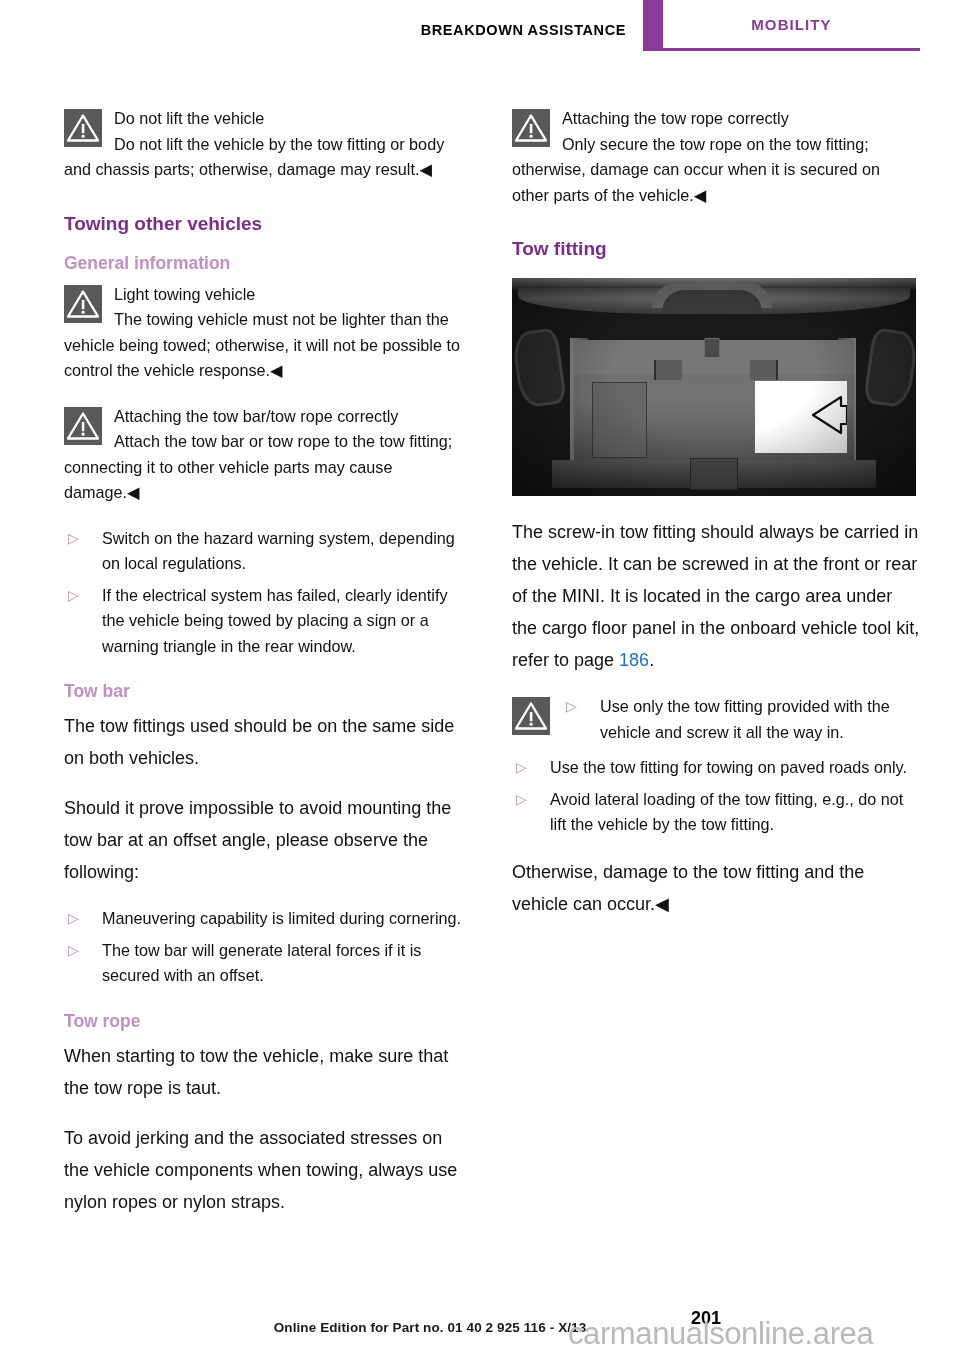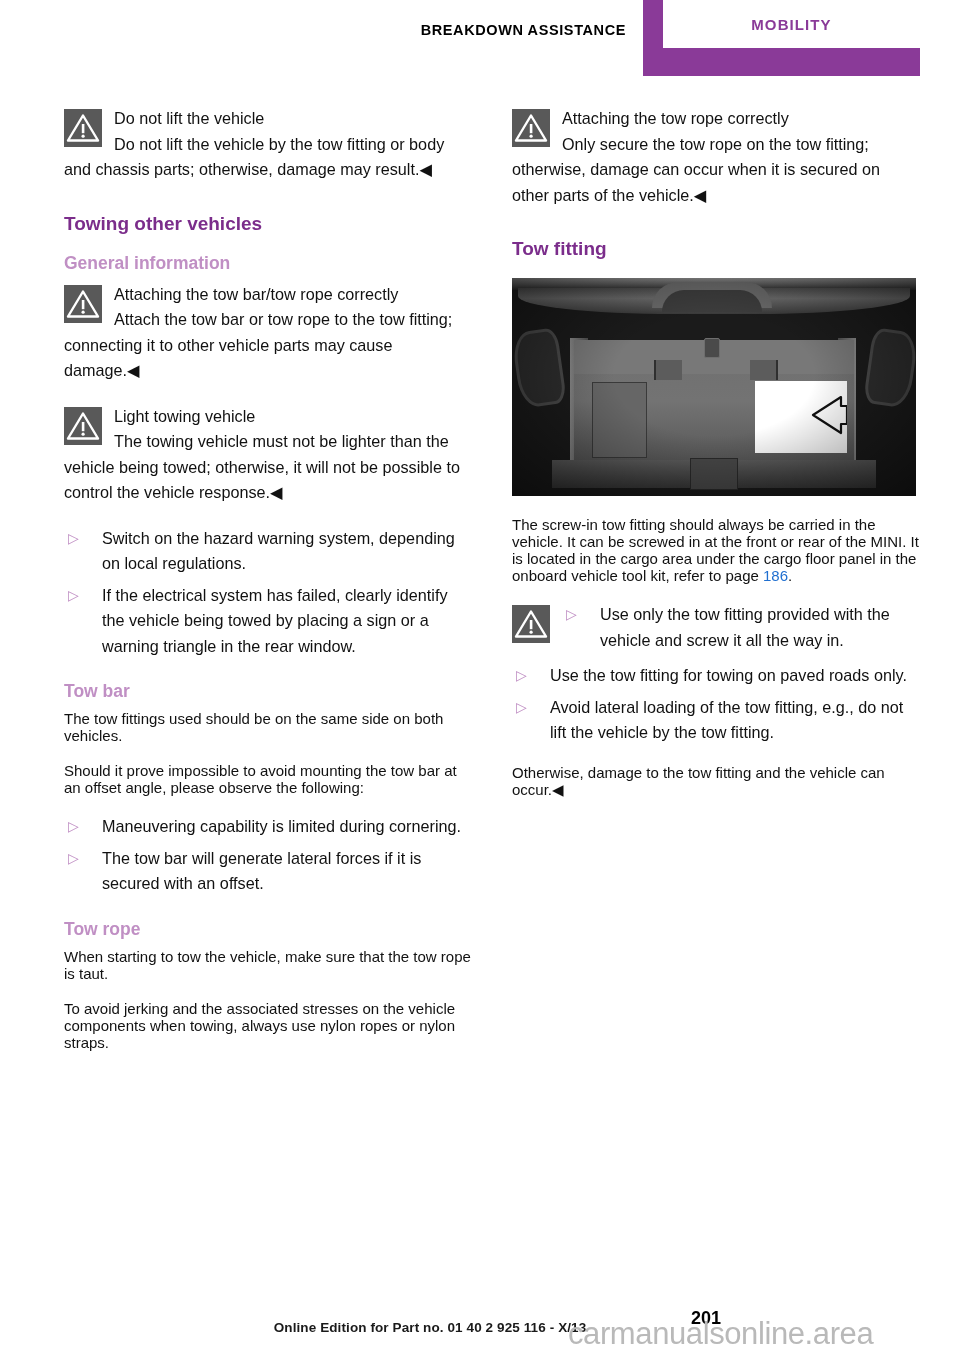--- a/index.html
+++ b/index.html
@@ -36,21 +36,21 @@
     font-size: 14.5px;
     font-weight: bold;
     letter-spacing: 0.6px;
     color: #000;
   }
   .tab-frame {
     position: absolute;
     top: 0;
     left: 643px;
     width: 277px;
-    height: 76px;
+    height: 51px;
     background: #8a3a98;
   }
   .tab-inner {
     position: absolute;
     top: 0;
     left: 20px;
     width: 257px;
     height: 48px;
     background: #ffffff;
     display: flex;
@@ -68,22 +68,22 @@
   .col {
     position: absolute;
     top: 106px;
     width: 408px;
   }
   .col-left  { left: 64px; }
   .col-right { left: 512px; }
 
   
   p, li, .para {
-    font-size: 15px;
-    line-height: 17px;
+    font-size: 18px;
+    line-height: 32px;
     color: #111;
   }
   .para { margin-bottom: 18px; }
   .para.tight { margin-bottom: 12px; }
 
   h2.h-major {
     font-size: 19px;
     font-weight: bold;
     color: #7b2d8b;
     margin-top: 30px;
@@ -326,37 +326,37 @@
     <div class="warn">
       <span class="warn-icon">
         <svg width="38" height="38" viewBox="0 0 38 38" aria-hidden="true">
           <rect x="0" y="0" width="38" height="38" fill="#595959"></rect>
           <path d="M19 6.5 L34 31.5 L4 31.5 Z" fill="none" stroke="#ffffff" stroke-width="2.4" stroke-linejoin="round"></path>
           <rect x="17.8" y="15" width="2.6" height="9.2" fill="#ffffff"></rect>
           <circle cx="19.1" cy="27.2" r="1.6" fill="#ffffff"></circle>
         </svg>
       </span>
       <div class="warn-text">
-        <span class="warn-title">Attaching the tow bar/tow rope correctly</span>
-        <span class="warn-body"><span>Attach the tow bar or tow rope to the tow fitting; connecting it to other vehicle parts may cause damage.</span><span class="endmark">◀</span></span>
+        <span class="warn-title">Light towing vehicle</span>
+        <span class="warn-body"><span>The towing vehicle must not be lighter than the vehicle being towed; otherwise, it will not be possible to control the vehicle response.</span><span class="endmark">◀</span></span>
       </div>
     </div>
 
     <div class="warn">
       <span class="warn-icon">
         <svg width="38" height="38" viewBox="0 0 38 38" aria-hidden="true">
           <rect x="0" y="0" width="38" height="38" fill="#595959"></rect>
           <path d="M19 6.5 L34 31.5 L4 31.5 Z" fill="none" stroke="#ffffff" stroke-width="2.4" stroke-linejoin="round"></path>
           <rect x="17.8" y="15" width="2.6" height="9.2" fill="#ffffff"></rect>
           <circle cx="19.1" cy="27.2" r="1.6" fill="#ffffff"></circle>
         </svg>
       </span>
       <div class="warn-text">
-        <span class="warn-title">Light towing vehicle</span>
-        <span class="warn-body"><span>The towing vehicle must not be lighter than the vehicle being towed; otherwise, it will not be possible to control the vehicle response.</span><span class="endmark">◀</span></span>
+        <span class="warn-title">Attaching the tow bar/tow rope correctly</span>
+        <span class="warn-body"><span>Attach the tow bar or tow rope to the tow fitting; connecting it to other vehicle parts may cause damage.</span><span class="endmark">◀</span></span>
       </div>
     </div>
 
     <ul class="blist">
       <li>
         <span class="bmark">▷</span>
         <span>Switch on the hazard warning system, depending on local regulations.</span>
       </li>
       <li>
         <span class="bmark">▷</span>

